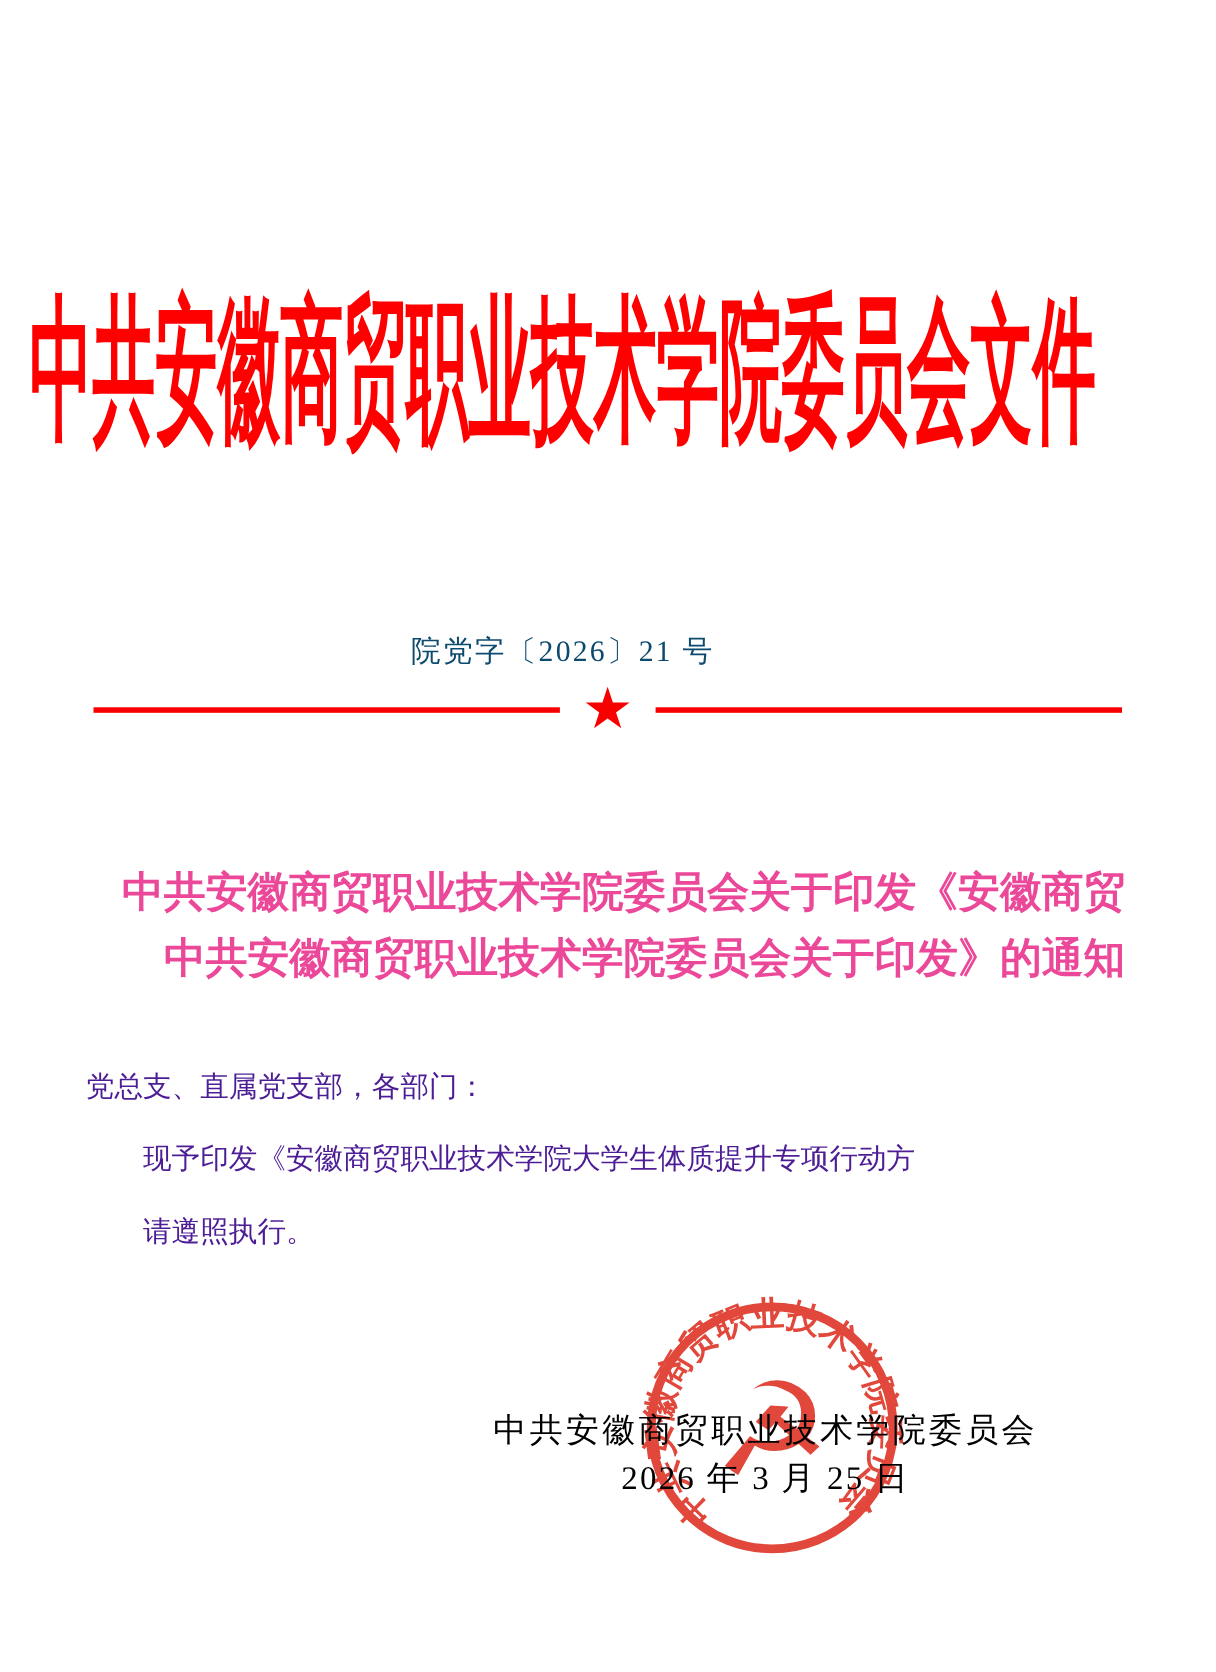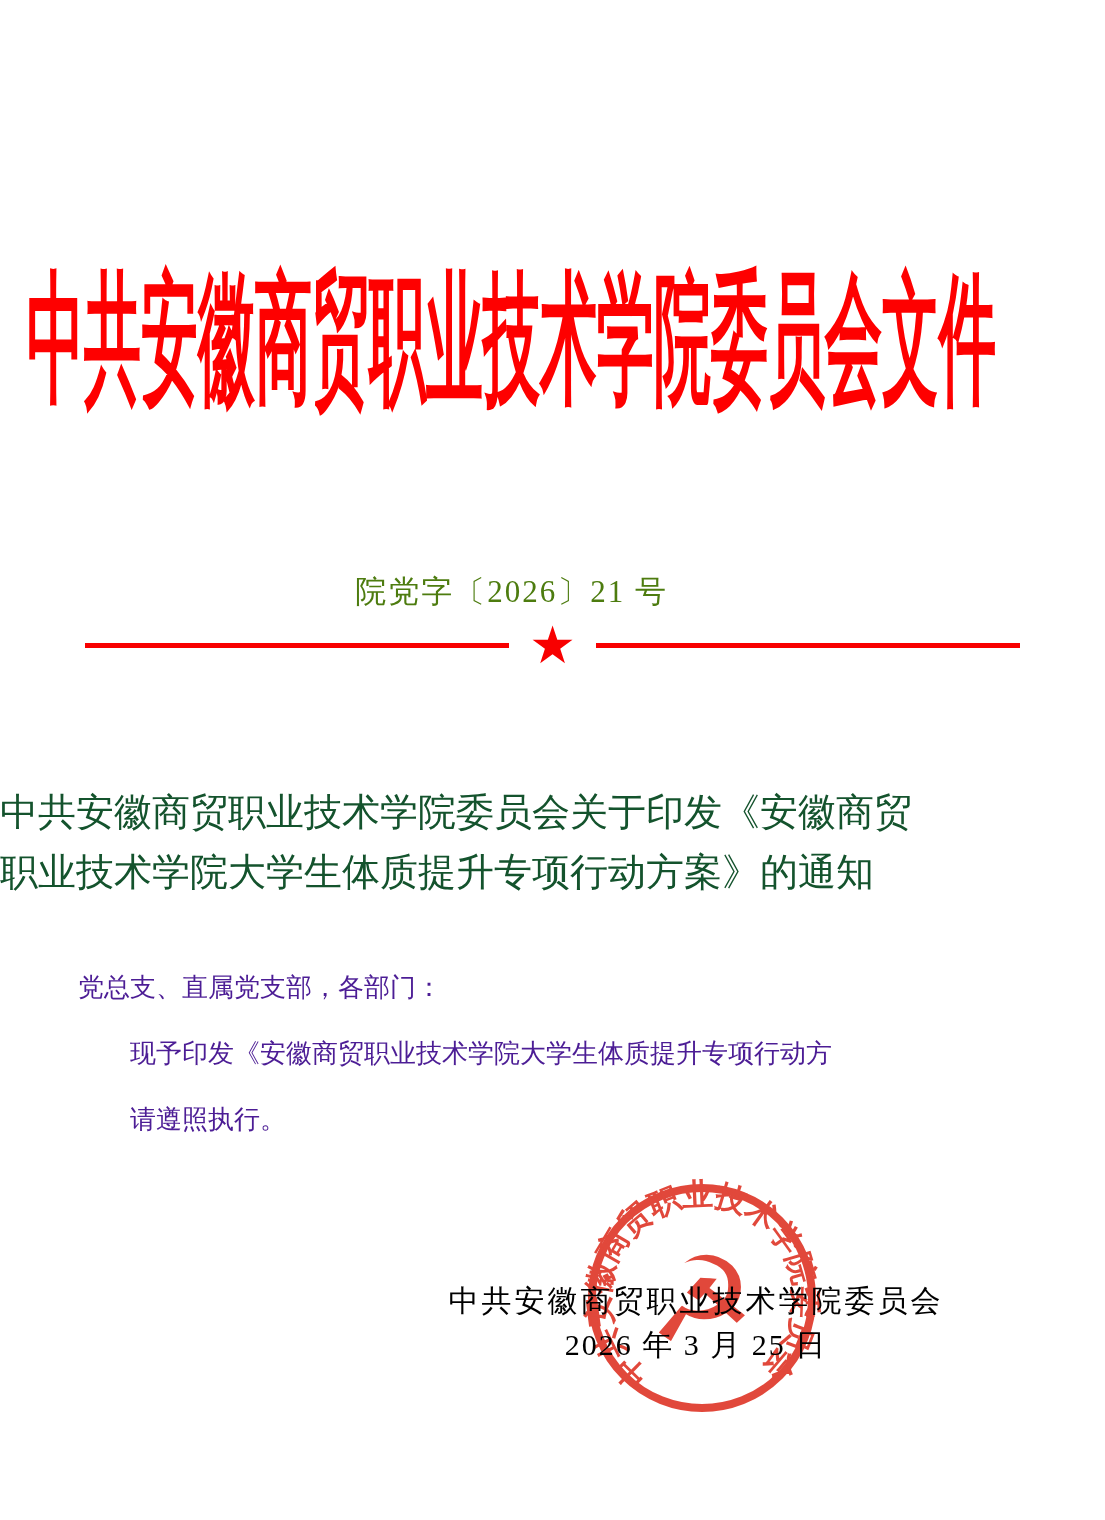--- a/index.html
+++ b/index.html
@@ -30,22 +30,22 @@
     transform-origin: 50% 50%;
     white-space: nowrap;
   }
 
   
   .doc-number {
     position: absolute;
     top: 572px; left: 0; width: 100%;
     line-height: 40px;
     text-align: center;
-    font-size: 31px;
-    color: #4d7c0f;
+    font-size: 27px;
+    color: #0c4a6e;
     letter-spacing: 2px;
   }
 
   
   .divider {
     position: absolute;
     top: 622px; left: 85px; width: 935px; height: 46px;
     display: flex; align-items: center;
   }
   .divider .line {
@@ -59,25 +59,25 @@
     font-family: "DejaVu Sans", sans-serif;
     font-size: 52px;
     line-height: 46px;
     color: #f80000;
   }
 
   
   .doc-title {
     position: absolute;
     top: 782px; left: 0; width: 100%;
-    text-align: left;
+    text-align: right;
     font-size: 38px;
-    font-weight: normal;
+    font-weight: bold;
     line-height: 60px;
-    color: #14532d;
+    color: #ec4899;
   }
 
   
   .doc-body {
     position: absolute;
     top: 955px; left: 78px; width: 950px;
     font-size: 26px;
     color: #4c1d95;
   }
   .doc-body p {
@@ -127,21 +127,21 @@
   <div class="doc-number">院党字〔2026〕21 号</div>
 
   <div class="divider">
     <span class="line"></span>
     <span class="star">★</span>
     <span class="line"></span>
   </div>
 
   <h1 class="doc-title">
     <span>中共安徽商贸职业技术学院委员会关于印发《安徽商贸</span><br>
-    <span>职业技术学院大学生体质提升专项行动方案》的通知</span>
+    <span>中共安徽商贸职业技术学院委员会关于印发》的通知</span>
   </h1>
 
   <div class="doc-body">
     <p>党总支、直属党支部，各部门：</p>
     <p class="indent">现予印发《安徽商贸职业技术学院大学生体质提升专项行动方</p>
     <p class="indent">请遵照执行。</p>
   </div>
 
   <div class="signature">
     <div class="org">中共安徽商贸职业技术学院委员会</div>

